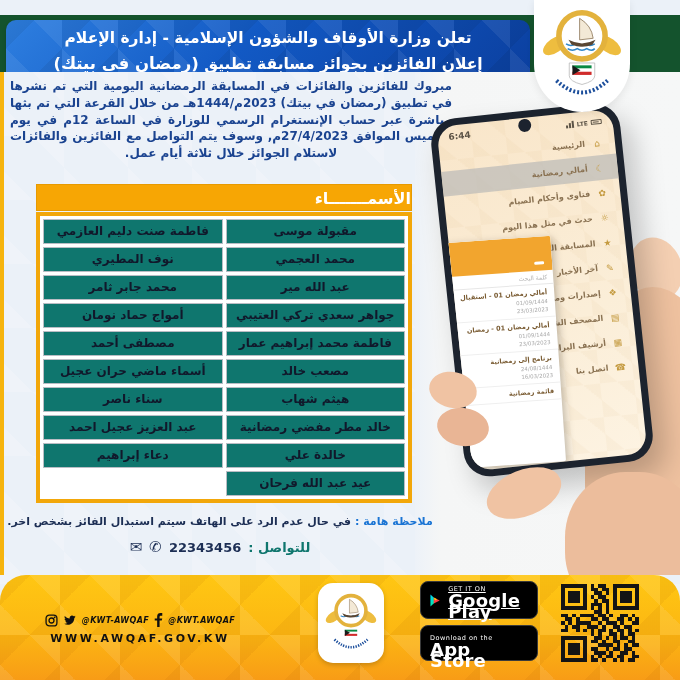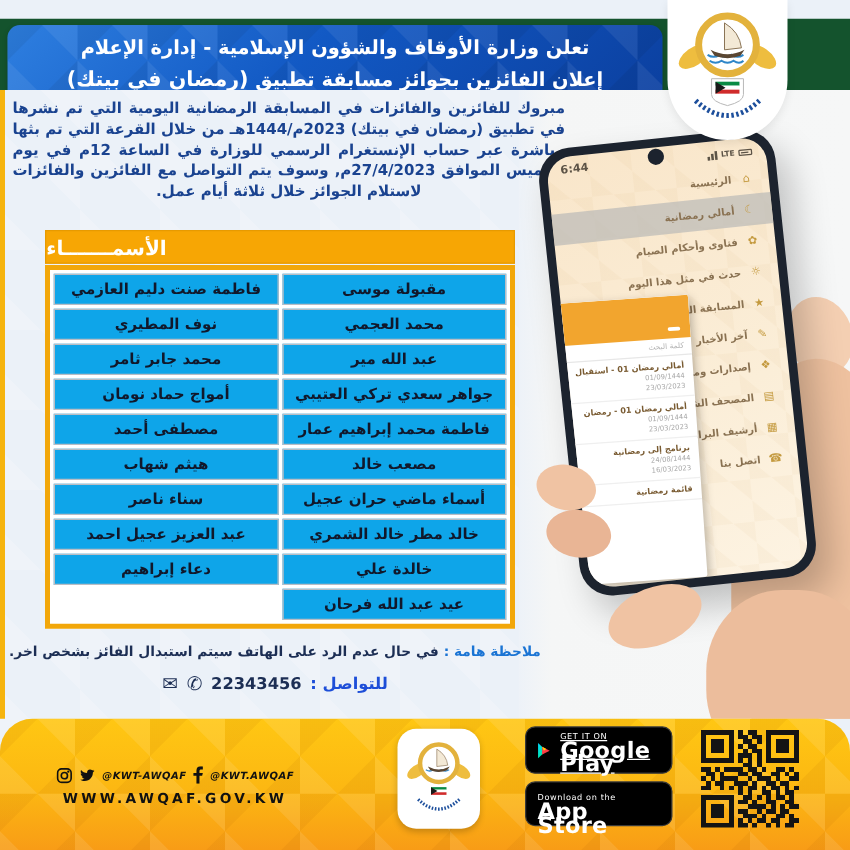--- a/index.html
+++ b/index.html
@@ -32,33 +32,33 @@
     background-image:linear-gradient(45deg, rgba(255,255,255,.5) 25%, transparent 25%, transparent 75%, rgba(255,255,255,.5) 75%);
     background-size:64px 64px; opacity:.35; }
   .left-edge { position:absolute; left:0; top:0; width:4px; height:503px; background:#f6b40e; }
 
   .intro { position:absolute; right:228px; top:6px; width:442px; direction:rtl;
     color:#1a4390; font-weight:bold; font-size:12px; line-height:16.8px;
     text-align:justify; text-align-last:center; }
 
   .names { position:absolute; left:36px; top:112px; width:376px; }
   .names-title { height:27px; background:#f7a604; color:#fff; font-weight:bold; font-size:16px;
-    text-align:left; line-height:27px; direction:rtl; border:1px solid #e79a00; }
+    text-align:right; line-height:27px; direction:rtl; border:1px solid #e79a00; }
   .names-grid { margin-top:1px; direction:rtl; display:grid; grid-template-columns:1fr 1fr; gap:3px;
     background:#fff; border:4px solid #f2a70a; padding:3px; }
-  .cell { background:#0ea5e9; border:1px solid #b9bdc4; height:25px; line-height:23px;
+  .cell { background:#0f766e; border:1px solid #b9bdc4; height:25px; line-height:23px;
     text-align:center; font-size:12px; font-weight:bold; color:#11182b; direction:rtl;
     overflow:hidden; white-space:nowrap; }
 
   .note { position:absolute; left:0; top:443px; width:440px; text-align:center; direction:rtl;
     font-size:11px; font-weight:bold; color:#1c2e54; }
   .note .lbl { color:#1a74d4; }
   .contact { position:absolute; left:0; top:468px; width:440px; display:flex; direction:rtl;
     justify-content:center; align-items:center; gap:7px; font-size:13px; font-weight:bold; color:#1c2e54; }
-  .contact .lbl { color:#1d4ed8; }
+  .contact .lbl { color:#0f766e; }
   .contact .ltr { direction:ltr; unicode-bidi:bidi-override; }
   .contact .cicon { font-size:15px; line-height:15px; }
 
   
   .photo { position:absolute; left:415px; top:0; width:265px; height:503px; overflow:hidden;
     background:linear-gradient(90deg,#edf2f8 0,#f5f6f6 26px,#f6f7f7 100%); }
   .hand { position:absolute; border-radius:50%; }
   .h-fingertip { left:215px; top:165px; width:52px; height:64px; background:#f4cfb2; transform:rotate(-18deg); z-index:1; }
   .h-palm { left:170px; top:215px; width:150px; height:330px; background:#eec19f; border-radius:45% 55% 40% 40%; z-index:1; }
   .h-f1 { left:14px; top:300px; width:48px; height:36px; background:#f0c3a3; transform:rotate(12deg); z-index:3; }
@@ -257,24 +257,24 @@
         <div class="cell">فاطمة صنت دليم العازمي</div>
         <div class="cell">محمد العجمي</div>
         <div class="cell">نوف المطيري</div>
         <div class="cell">عبد الله مير</div>
         <div class="cell">محمد جابر ثامر</div>
         <div class="cell">جواهر سعدي تركي العتيبي</div>
         <div class="cell">أمواج حماد نومان</div>
         <div class="cell">فاطمة محمد إبراهيم عمار</div>
         <div class="cell">مصطفى أحمد</div>
         <div class="cell">مصعب خالد</div>
+        <div class="cell">أسماء ماضي حران عجيل</div>
         <div class="cell">هيثم شهاب</div>
-        <div class="cell">أسماء ماضي حران عجيل</div>
         <div class="cell">سناء ناصر</div>
-        <div class="cell">خالد مطر خالد الشمري</div>
+        <div class="cell">خالد مطر مفضي رمضانية</div>
         <div class="cell">عبد العزيز عجيل احمد</div>
         <div class="cell">خالدة علي</div>
         <div class="cell">دعاء إبراهيم</div>
         <div class="cell">عيد عبد الله فرحان</div>
       </div>
     </div>
 
     <div class="note">
       <span class="lbl">ملاحظة هامة :</span>
       <span>في حال عدم الرد على الهاتف سيتم استبدال الفائز بشخص اخر.</span>

